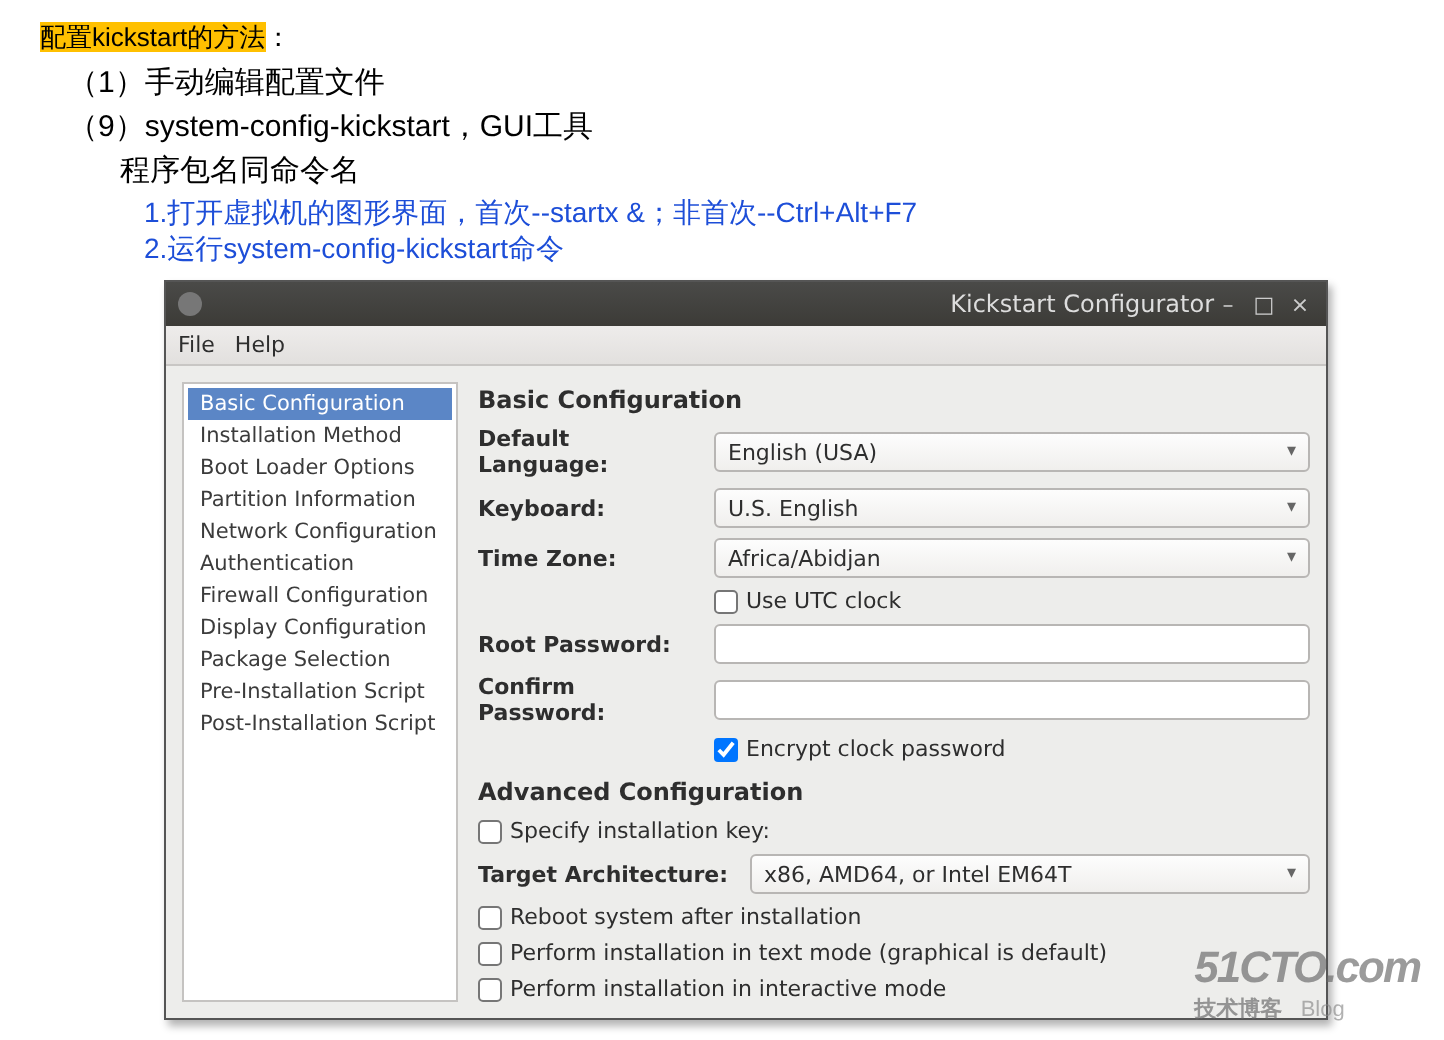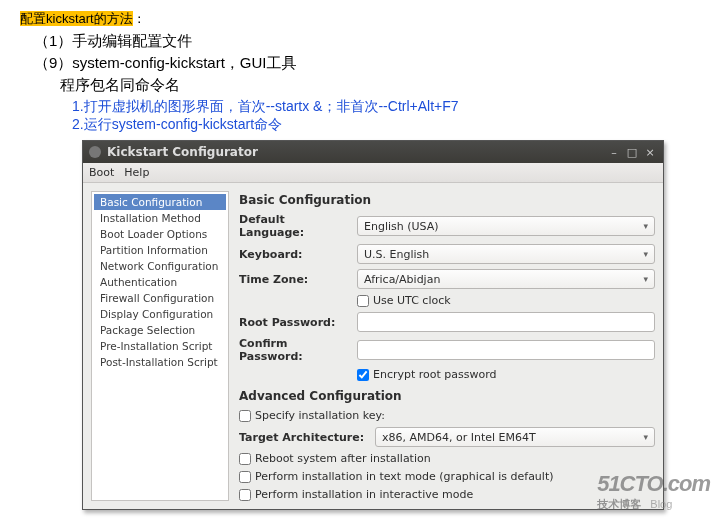--- a/index.html
+++ b/index.html
@@ -27,21 +27,21 @@
   }
   .titlebar {
     display: flex;
     align-items: center;
     height: 22px;
     background: linear-gradient(#4a4a48,#3c3b37);
     color: #ddd;
     padding: 0 6px;
   }
   .tb-icon { width: 12px; height: 12px; border-radius: 50%; background: #777; margin-right: 6px; }
-  .tb-title { flex: 1; text-align: left; font-weight: bold; font-size: 12px; }
+  .tb-title { flex: 1; text-align: right; font-weight: normal; font-size: 12px; }
   .tb-ctrls { display:flex; gap:4px; }
   .tb-btn { display:inline-block; color:#ccc; width:14px; text-align:center; }
   .menubar {
     display:flex;
     background: linear-gradient(#eeeceb,#e2e0de);
     border-bottom:1px solid #c8c6c4;
     padding: 3px 6px;
     gap: 10px;
   }
   .body {
@@ -108,21 +108,21 @@
   <div class="titlebar">
     <span class="tb-icon"></span>
     <span class="tb-title">Kickstart Configurator</span>
     <span class="tb-ctrls">
       <span class="tb-btn">–</span>
       <span class="tb-btn">□</span>
       <span class="tb-btn">×</span>
     </span>
   </div>
   <div class="menubar">
-    <span>Boot</span>
+    <span>File</span>
     <span>Help</span>
   </div>
   <div class="body">
     <div class="sidebar">
       <div class="side-item sel">Basic Configuration</div>
       <div class="side-item">Installation Method</div>
       <div class="side-item">Boot Loader Options</div>
       <div class="side-item">Partition Information</div>
       <div class="side-item">Network Configuration</div>
       <div class="side-item">Authentication</div>
@@ -174,21 +174,21 @@
 
       <div class="form-row">
         <span class="form-label">Confirm Password:</span>
         <div class="txt"></div>
       </div>
 
       <div class="form-row">
         <span class="form-label blank"></span>
         <label class="chk">
           <input type="checkbox" checked="" style="">
-          <span>Encrypt root password</span>
+          <span>Encrypt clock password</span>
         </label>
       </div>
 
       <div class="section-title" style="margin-top:8px">Advanced Configuration</div>
 
       <div class="form-row">
         <label class="chk">
           <input type="checkbox" style="">
           <span>Specify installation key:</span>
         </label>

